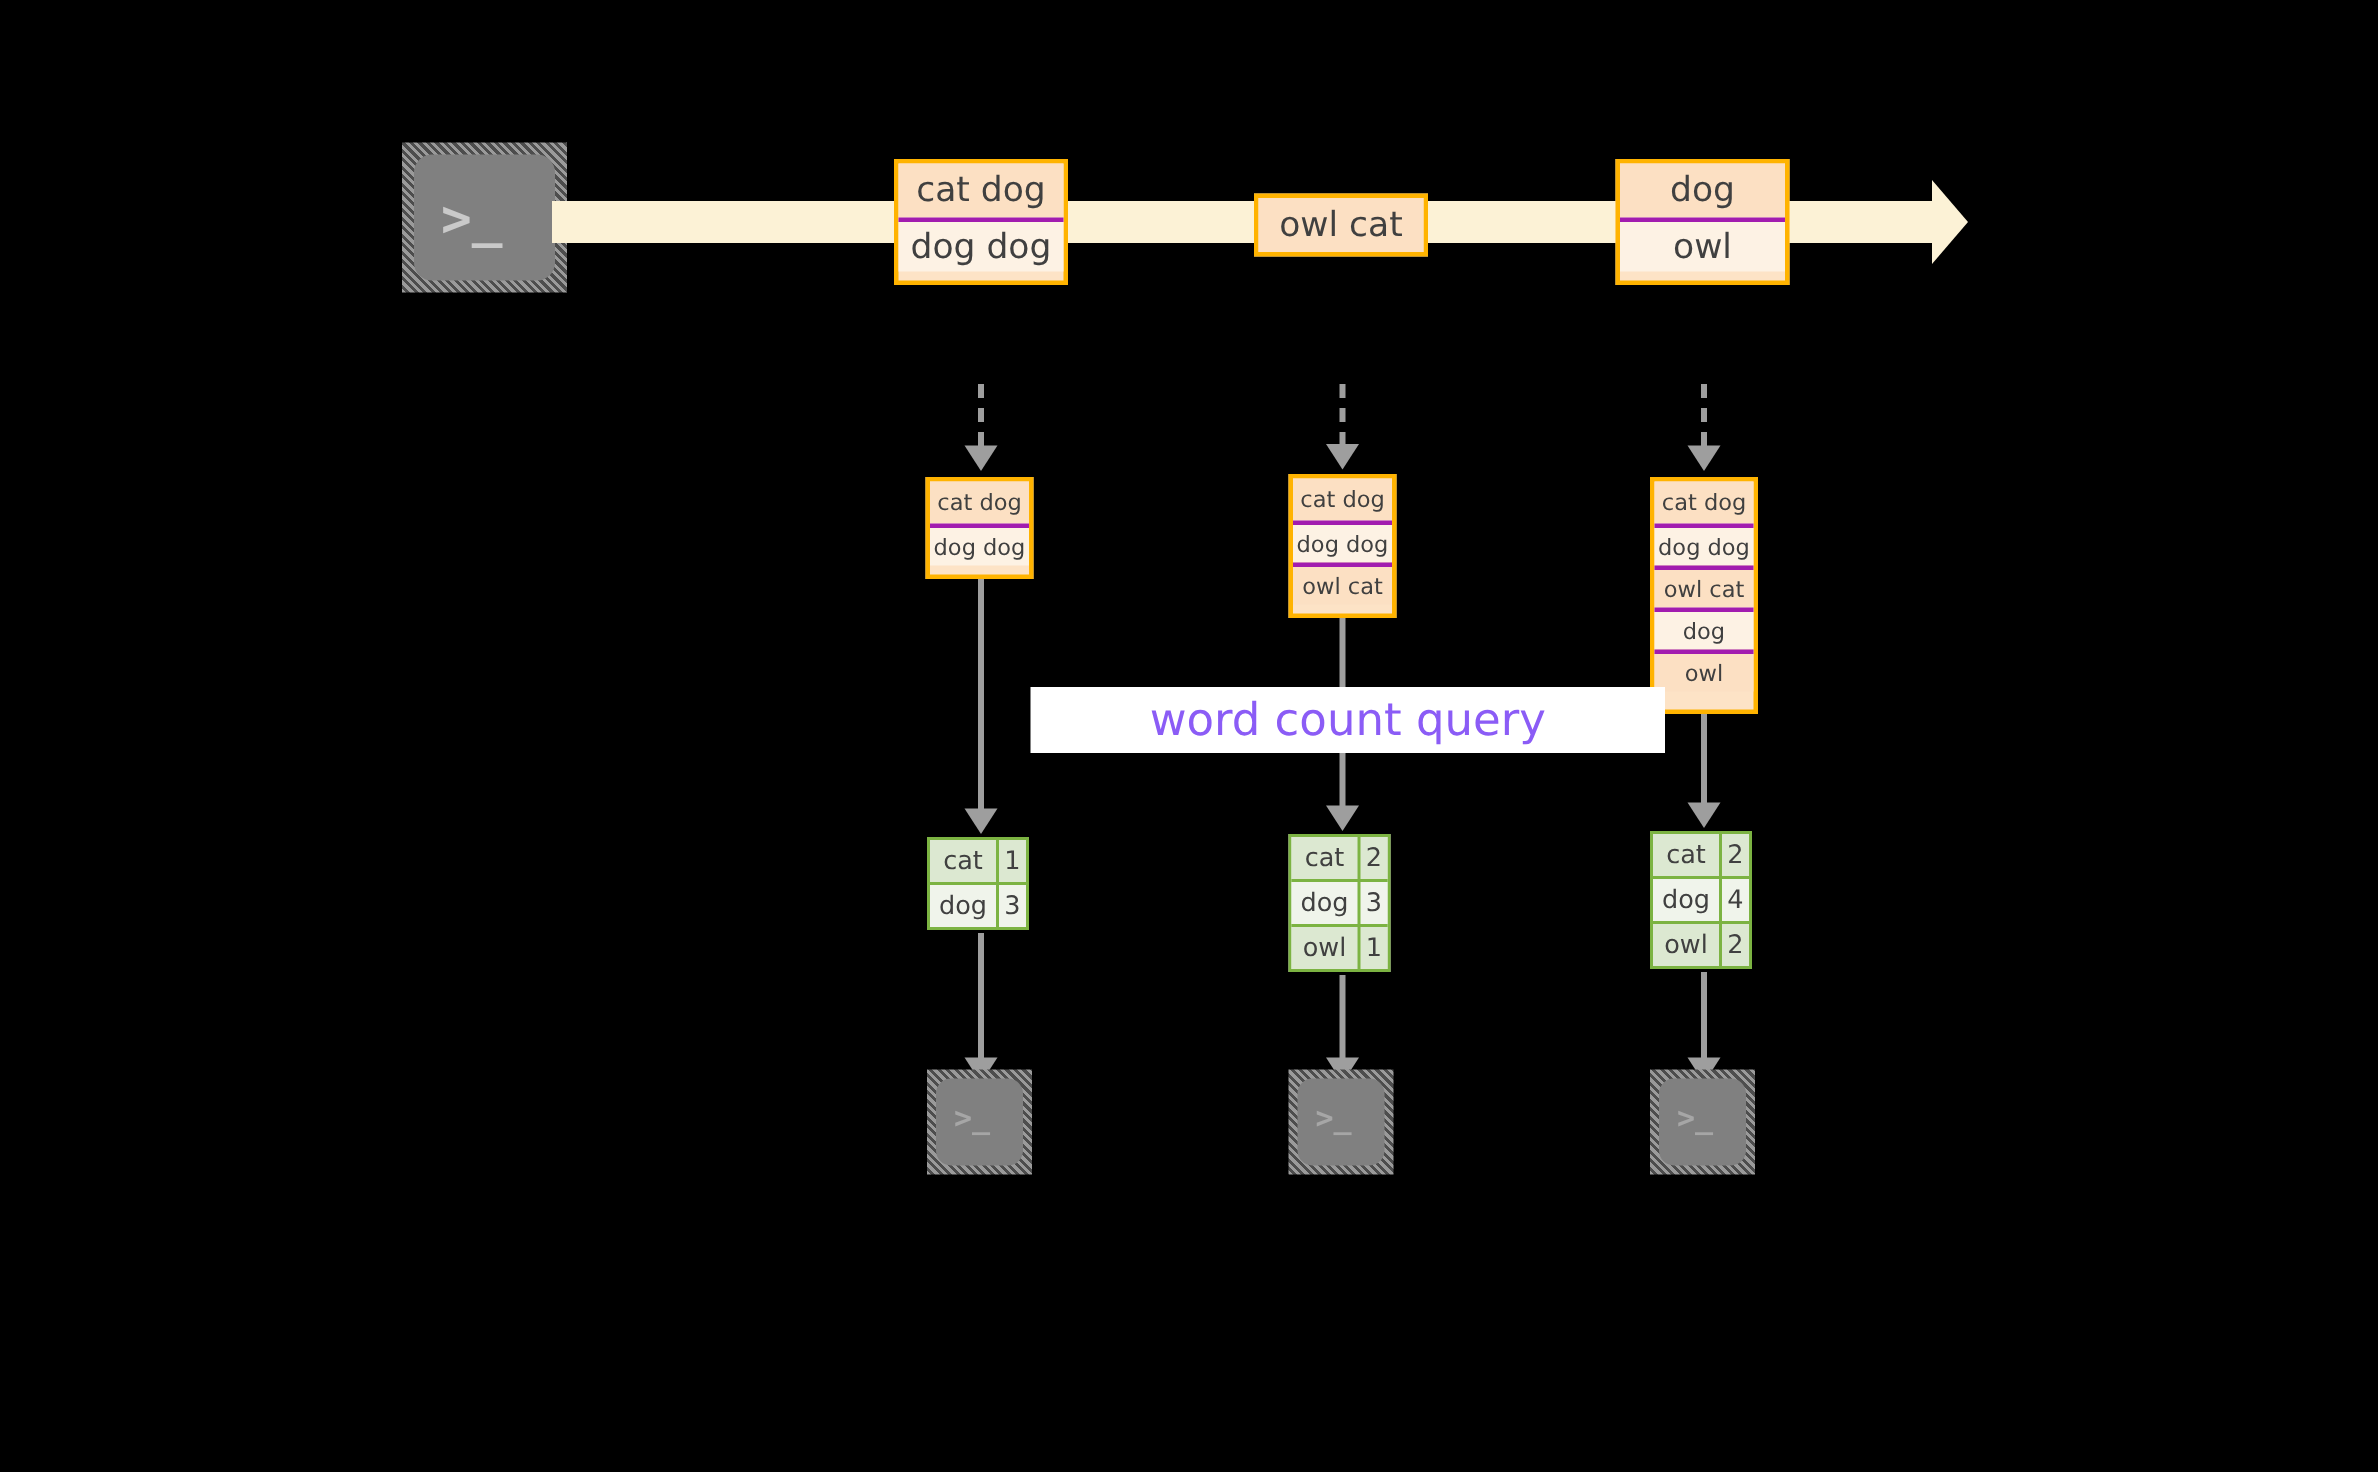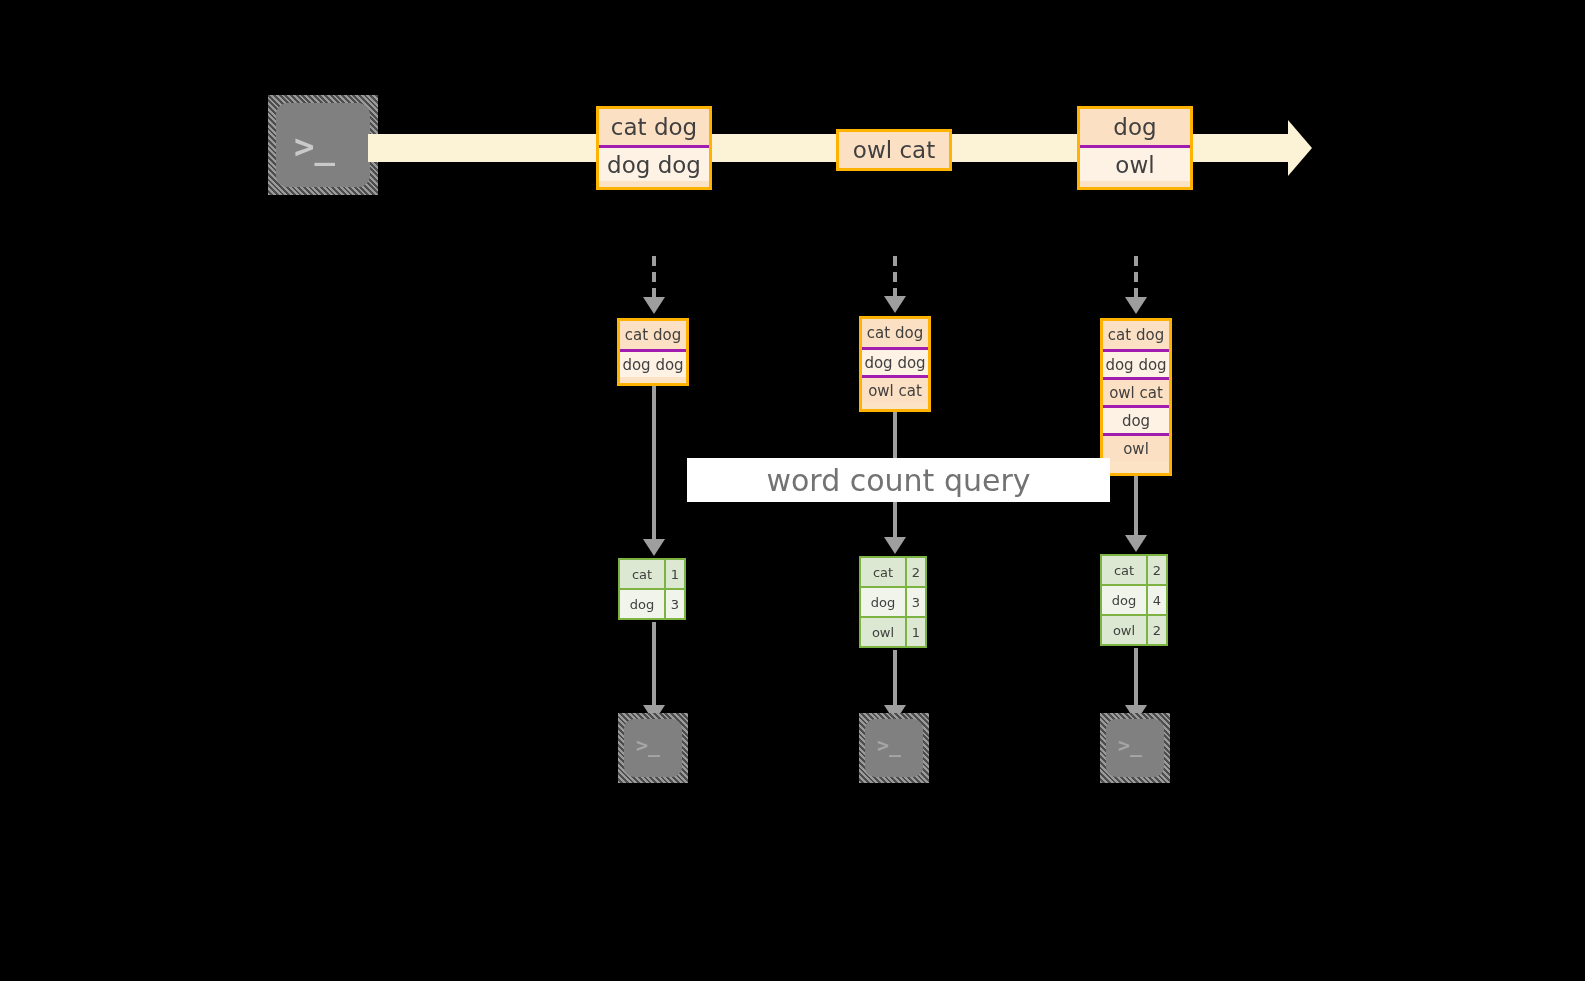--- a/index.html
+++ b/index.html
@@ -91,21 +91,21 @@
     background: #eff4ea;
   }
   .resrow { display: flex; }
   .resrow + .resrow { border-top: 2px solid #7cb342; }
   .rescell {
     height: 28px;
     display: flex;
     align-items: center;
     justify-content: center;
     color: #404040;
-    font-size: 13px;
+    font-size: 17px;
   }
   .rescell.word { width: 44px; }
   .rescell.val  { width: 20px; border-left: 2px solid #7cb342; }
   .resrow.dark  .rescell { background: #dce8d1; }
   .resrow.light .rescell { background: #f0f4eb; }
 
   
   .arrow-line {
     position: absolute;
     width: 4px;
@@ -125,21 +125,21 @@
     border-top: 17px solid #9e9e9e;
   }
 
   
   .banner {
     position: absolute;
     background: #ffffff;
     display: flex;
     align-items: center;
     justify-content: center;
-    color: #737373;
+    color: #8b5cf6;
     font-size: 30px;
     white-space: nowrap;
   }
 </style>
 </head>
 <body>
 
 <div id="stage">
 
   <div class="terminal big" style="left:268px; top:95px; width:110px; height:100px;">

